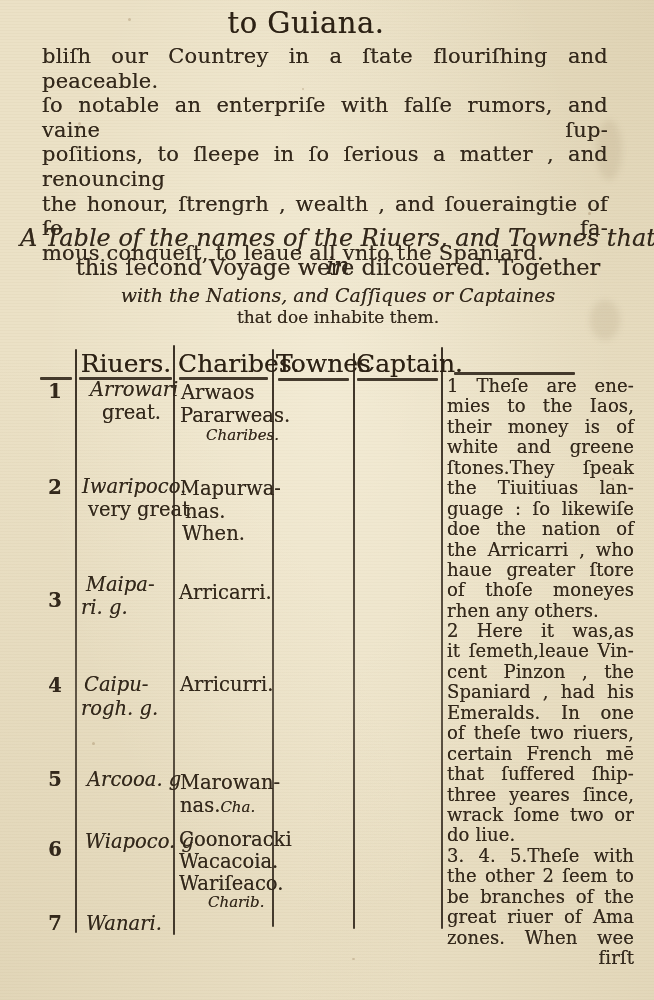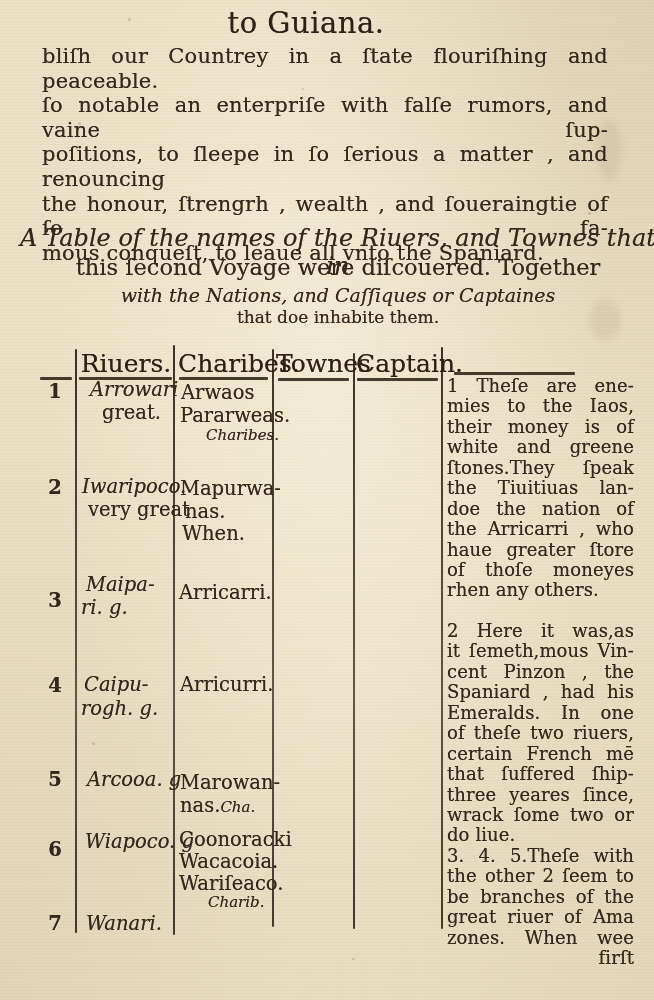--- a/index.html
+++ b/index.html
@@ -126,30 +126,31 @@
   <div class="abs ink tbl" style="left:179px;top:872px;">Wariſeaco.</div>
   <div class="abs ink smit" style="left:208px;top:893px;">Charib.</div>
 
   <div class="abs ink mnote" style="left:447px;top:376px;">
     <div class="ln just">1 Theſe are ene-</div>
     <div class="ln just">mies to the Iaos,</div>
     <div class="ln just">their money is of</div>
     <div class="ln just">white and greene</div>
     <div class="ln just">ſtones.They ſpeak</div>
     <div class="ln just">the Tiuitiuas lan-</div>
+    <div class="ln just">guage : ſo likewiſe</div>
     <div class="ln just">doe the nation of</div>
     <div class="ln just">the Arricarri , who</div>
     <div class="ln just">haue greater ſtore</div>
     <div class="ln just">of thoſe moneyes</div>
     <div class="ln rag">rhen any others.</div>
   </div>
 
   <div class="abs ink mnote" style="left:447px;top:621px;">
     <div class="ln just">2 Here it was,as</div>
-    <div class="ln just">it ſemeth,mous Vin-</div>
+    <div class="ln just">it ſemeth,leaue Vin-</div>
     <div class="ln just">cent Pinzon , the</div>
     <div class="ln just">Spaniard , had his</div>
     <div class="ln just">Emeralds. In one</div>
     <div class="ln just">of theſe two riuers,</div>
     <div class="ln just">certain French mē</div>
     <div class="ln just">that ſuffered ſhip-</div>
     <div class="ln just">three yeares ſince,</div>
     <div class="ln just">wrack ſome two or</div>
     <div class="ln rag">do liue.</div>
   </div>

